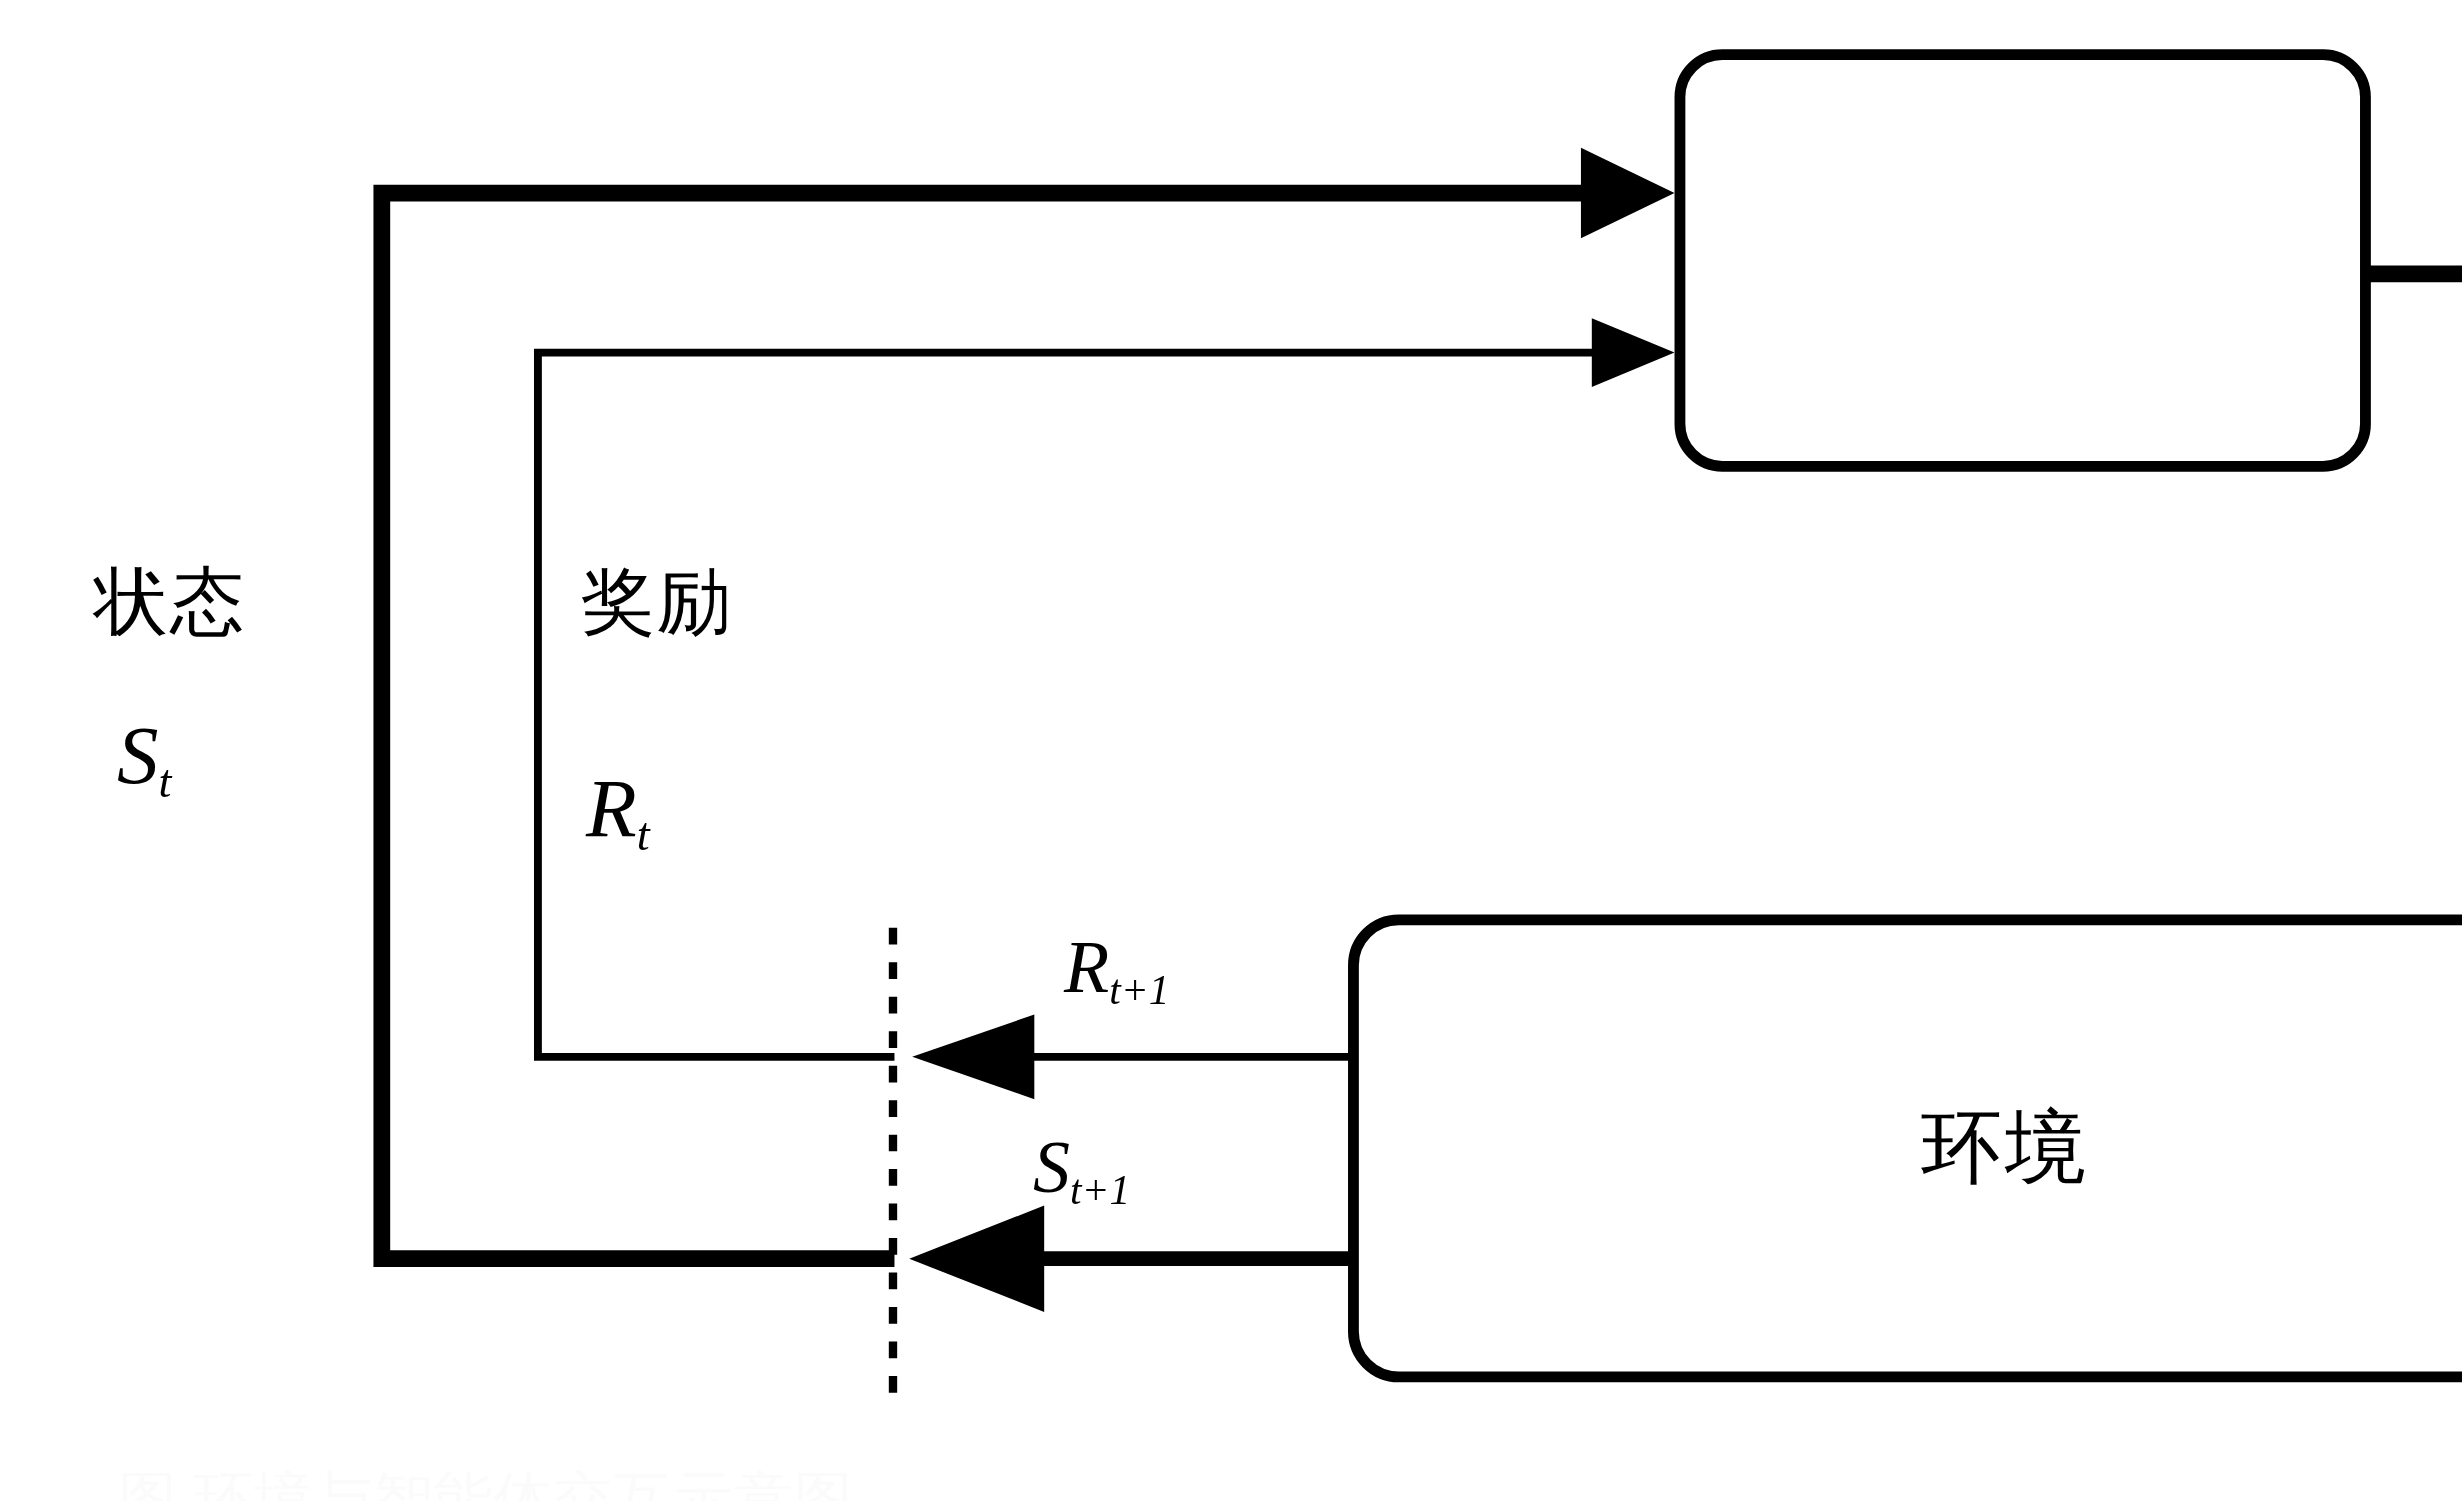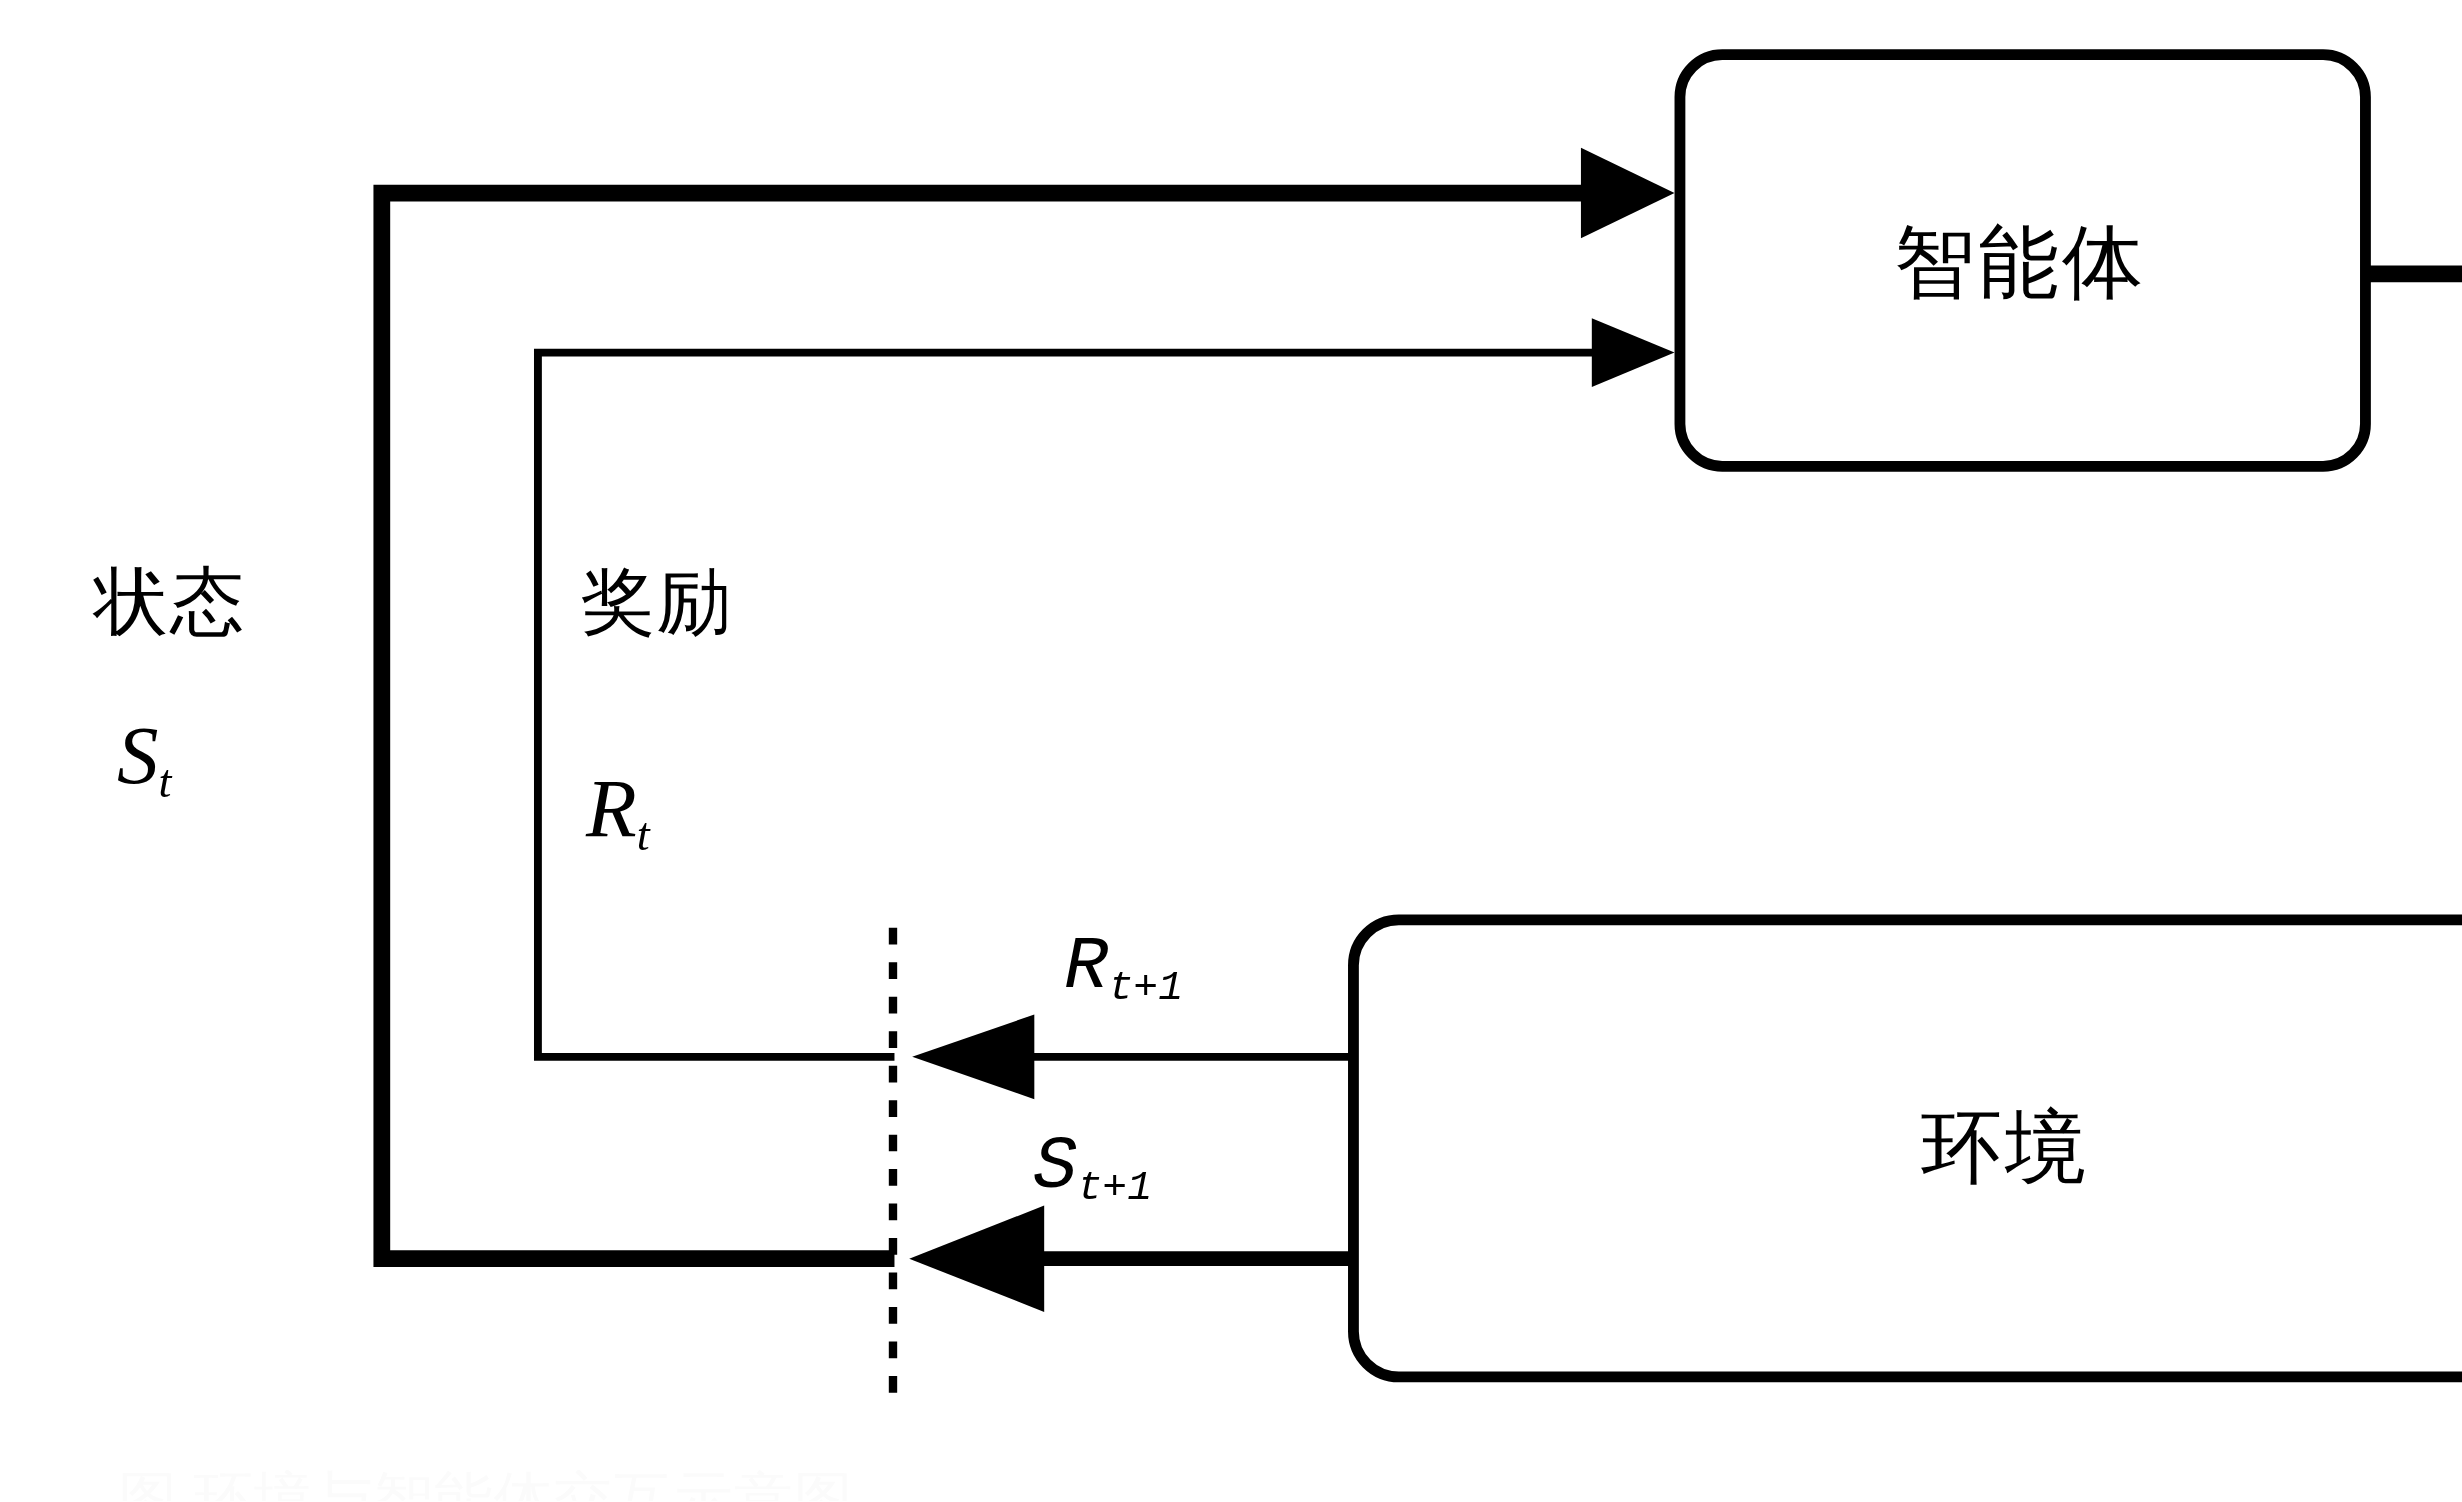--- a/index.html
+++ b/index.html
@@ -44,21 +44,21 @@
     font-size: 81px;
     letter-spacing: 3px;
   }
   .mathvar {
     font-family: "Liberation Serif", "DejaVu Serif", serif;
     font-style: italic;
     font-weight: 400;
     font-size: 83px;
   }
   .mathvar-light {
-    font-family: Liberation Mono, monospace;
+    font-family: Liberation Serif, serif;
     font-style: italic;
     font-weight: 400;
     font-size: 74px;
   }
   .mathvar sub, .mathvar-light sub {
     font-size: 0.56em;
     font-style: italic;
     font-weight: inherit;
     vertical-align: baseline;
     position: relative;
@@ -130,21 +130,20 @@
     <line x1="1813" y1="1884" x2="1813" y2="2842" stroke="#000000" stroke-width="17" stroke-dasharray="34 36"></line>
 
   </svg>
 
   <div class="label cjk" id="label-state-cjk">状态</div>
   <div class="label mathvar" id="label-state-sym"><span>S</span><sub>t</sub></div>
 
   <div class="label cjk" id="label-reward-cjk">奖励</div>
   <div class="label mathvar" id="label-reward-sym"><span>R</span><sub>t</sub></div>
 
-  <div class="label box-label" id="label-agent">智能体</div>
 
   <div class="label box-label" id="label-env">环境</div>
 
   <div class="label mathvar-light" id="label-reward-next"><span>R</span><sub>t+1</sub></div>
 
   <div class="label mathvar-light" id="label-state-next"><span>S</span><sub>t+1</sub></div>
 
   <div class="caption-strip">图 环境与智能体交互示意图</div>
 
 </div>

